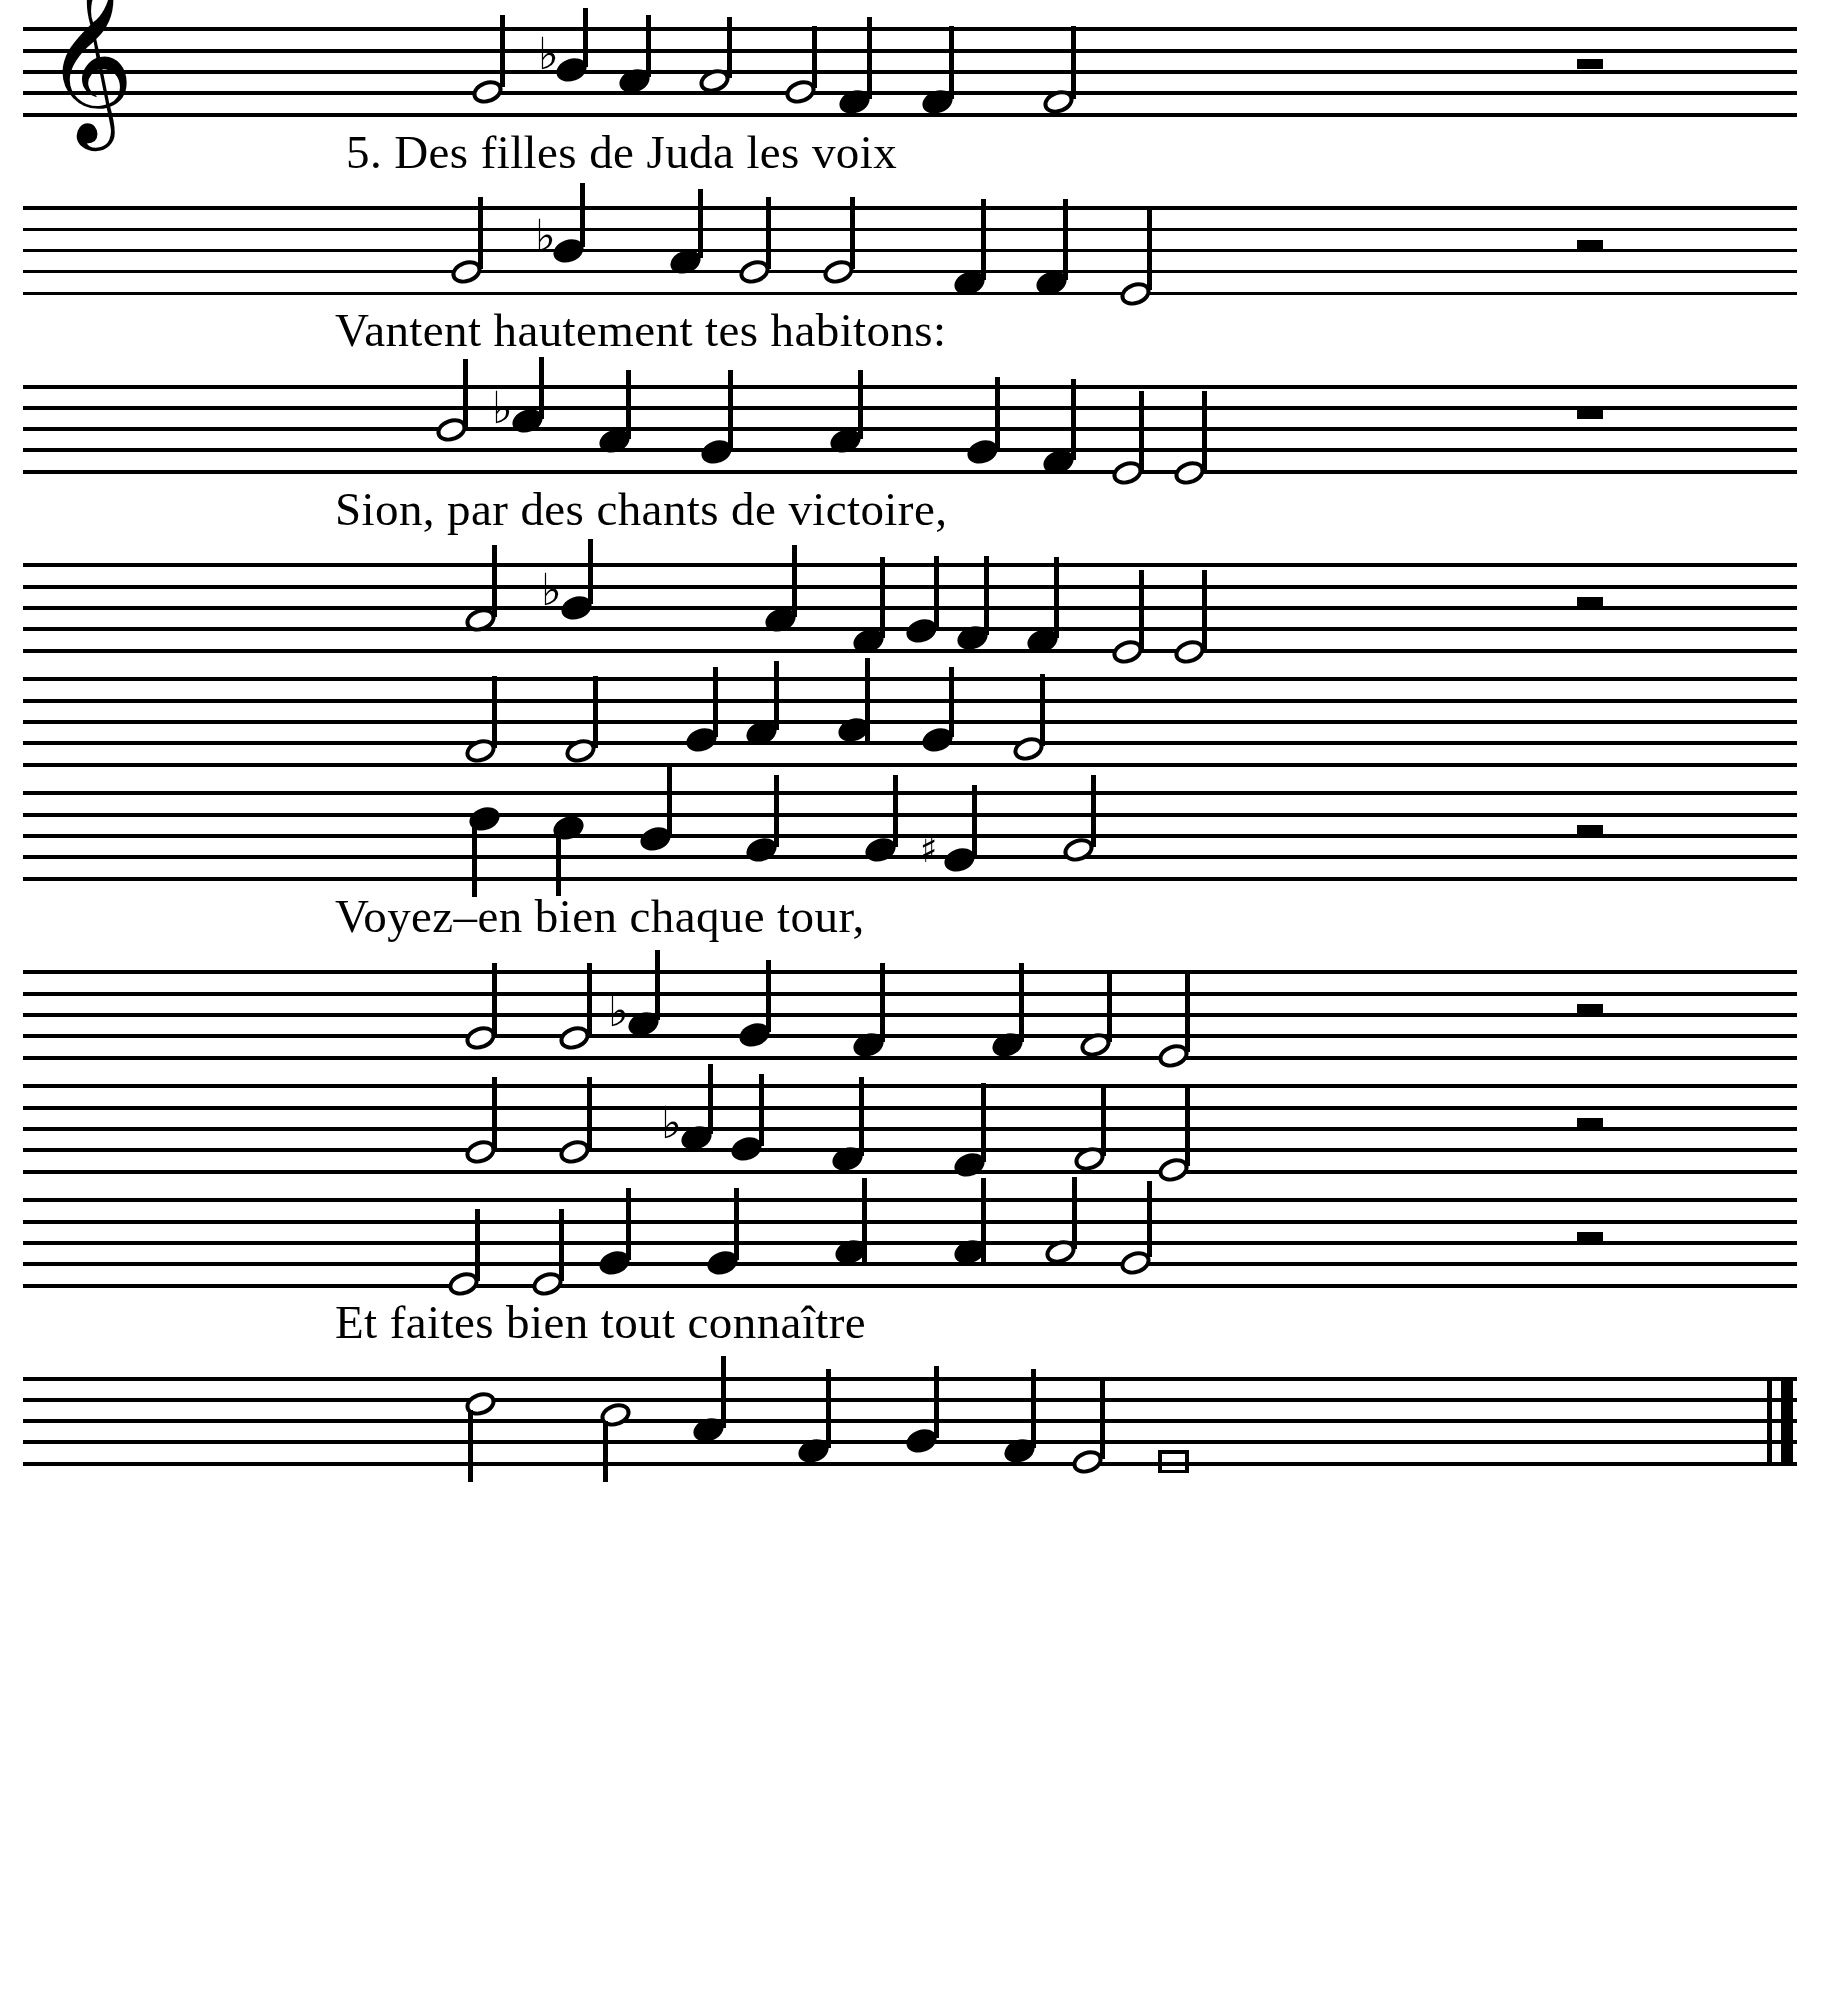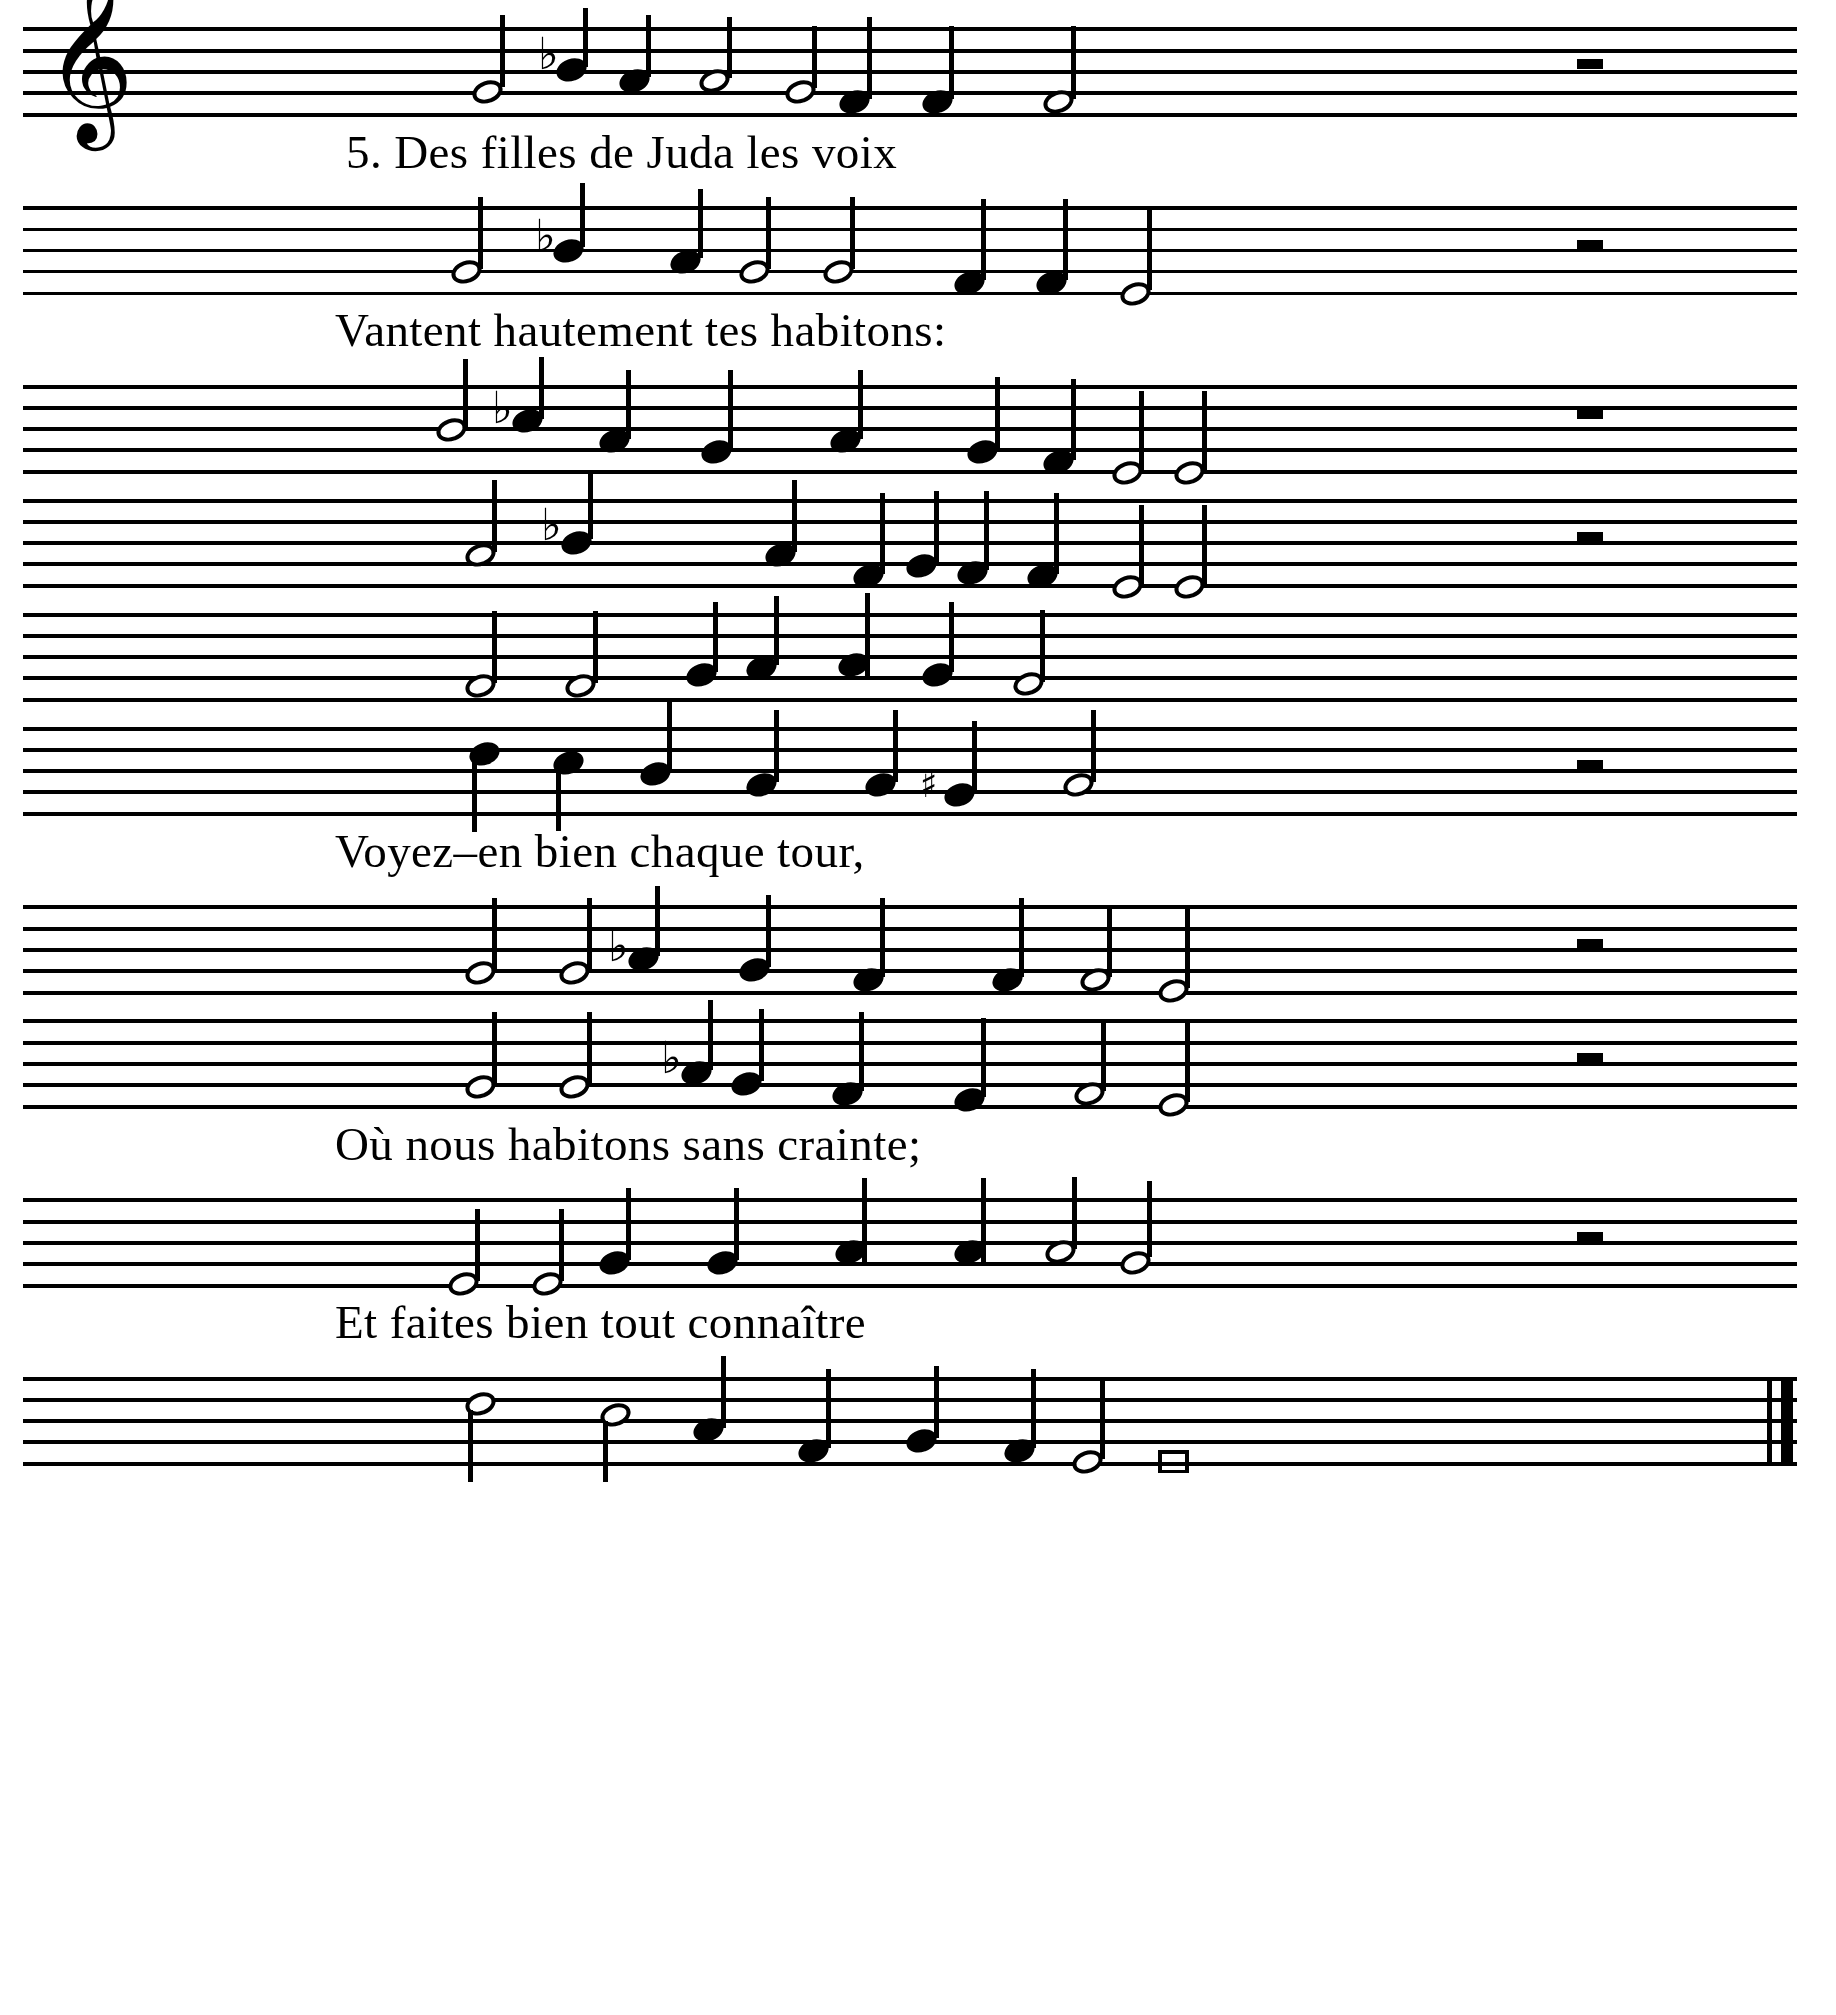--- a/index.html
+++ b/index.html
@@ -226,20 +226,21 @@
       <div class="stem" style="left:1048px; top:21.3px; height:81px;"></div>
 
       <div class="note half" style="left:1089px; top:105px;"></div>
       <div class="stem" style="left:1116px; top:34px; height:79px;"></div>
 
       <div class="note half" style="left:1151px; top:105px;"></div>
       <div class="stem" style="left:1179px; top:34px; height:79px;"></div>
 
       <div class="rest" style="left:1554px; top:52px;"></div>
     </div>
+    <div class="lyric">Sion, par des chants de victoire,</div>
   </div>
 
   <div class="system">
     <div class="stave">
       <div class="line l1"></div>
       <div class="line l2"></div>
       <div class="line l3"></div>
       <div class="line l4"></div>
       <div class="line l5"></div>
 
@@ -406,21 +407,20 @@
       <div class="stem" style="left:958px; top:26px; height:79px;"></div>
 
       <div class="note half" style="left:1051px; top:91px;"></div>
       <div class="stem" style="left:1078px; top:27.4px; height:72px;"></div>
 
       <div class="note half" style="left:1135px; top:102px;"></div>
       <div class="stem" style="left:1162px; top:30.5px; height:79px;"></div>
 
       <div class="rest" style="left:1554px; top:61px;"></div>
     </div>
-    <div class="lyric">Où nous habitons sans crainte;</div>
   </div>
 
   <div class="system">
     <div class="stave">
       <div class="line l1"></div>
       <div class="line l2"></div>
       <div class="line l3"></div>
       <div class="line l4"></div>
       <div class="line l5"></div>
 

